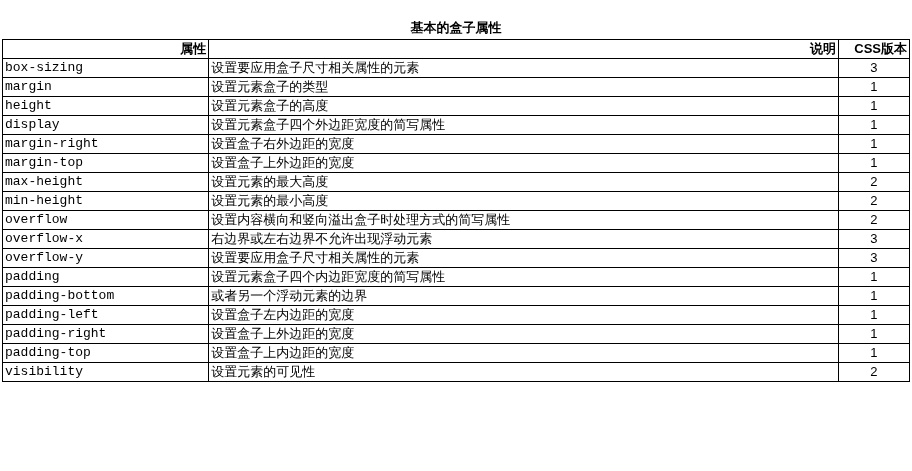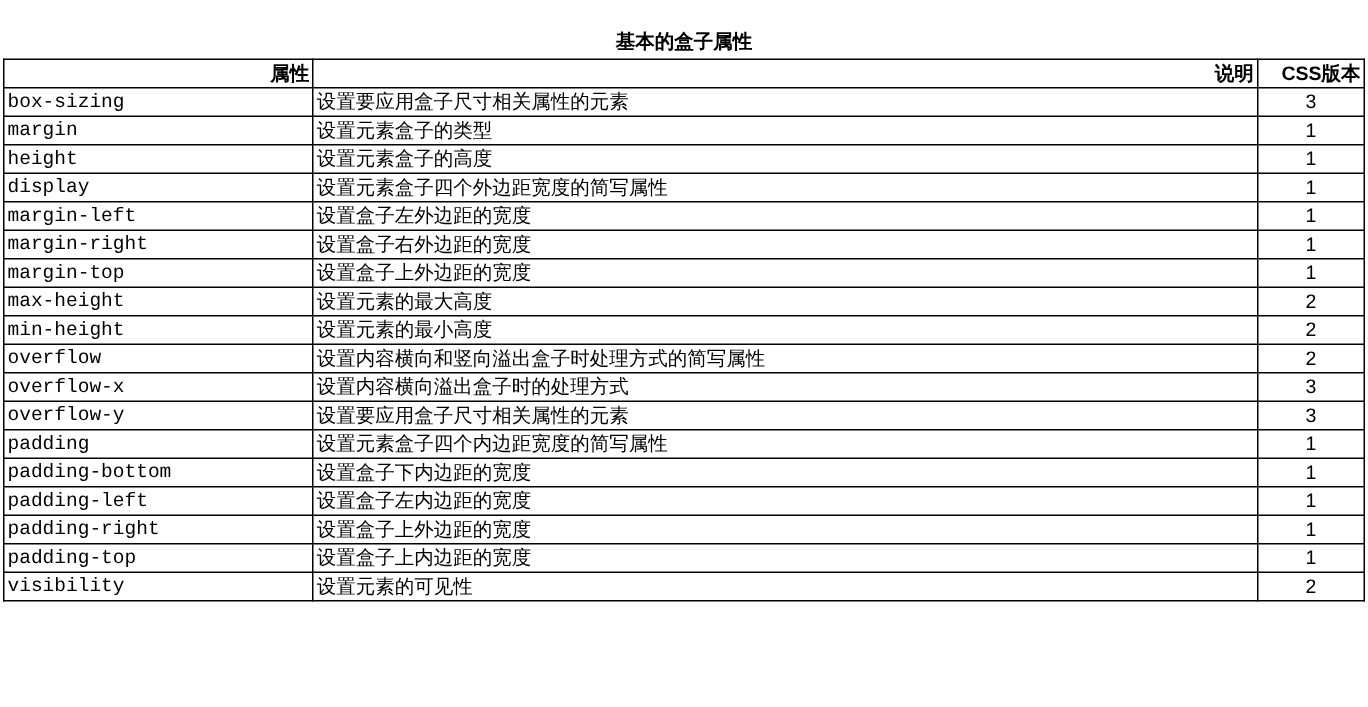--- a/index.html
+++ b/index.html
@@ -104,25 +104,20 @@
           <td class="prop">height</td>
           <td class="desc">设置元素盒子的高度</td>
           <td class="ver">1</td>
         </tr>
         <tr>
           <td class="prop">display</td>
           <td class="desc">设置元素盒子四个外边距宽度的简写属性</td>
           <td class="ver">1</td>
         </tr>
         <tr>
-          <td class="prop">margin-left</td>
-          <td class="desc">设置盒子左外边距的宽度</td>
-          <td class="ver">1</td>
-        </tr>
-        <tr>
           <td class="prop">margin-right</td>
           <td class="desc">设置盒子右外边距的宽度</td>
           <td class="ver">1</td>
         </tr>
         <tr>
           <td class="prop">margin-top</td>
           <td class="desc">设置盒子上外边距的宽度</td>
           <td class="ver">1</td>
         </tr>
         <tr>
@@ -135,36 +130,36 @@
           <td class="desc">设置元素的最小高度</td>
           <td class="ver">2</td>
         </tr>
         <tr>
           <td class="prop">overflow</td>
           <td class="desc">设置内容横向和竖向溢出盒子时处理方式的简写属性</td>
           <td class="ver">2</td>
         </tr>
         <tr>
           <td class="prop">overflow-x</td>
-          <td class="desc">设置内容横向溢出盒子时的处理方式</td>
+          <td class="desc">右边界或左右边界不允许出现浮动元素</td>
           <td class="ver">3</td>
         </tr>
         <tr>
           <td class="prop">overflow-y</td>
           <td class="desc">设置要应用盒子尺寸相关属性的元素</td>
           <td class="ver">3</td>
         </tr>
         <tr>
           <td class="prop">padding</td>
           <td class="desc">设置元素盒子四个内边距宽度的简写属性</td>
           <td class="ver">1</td>
         </tr>
         <tr>
           <td class="prop">padding-bottom</td>
-          <td class="desc">设置盒子下内边距的宽度</td>
+          <td class="desc">或者另一个浮动元素的边界</td>
           <td class="ver">1</td>
         </tr>
         <tr>
           <td class="prop">padding-left</td>
           <td class="desc">设置盒子左内边距的宽度</td>
           <td class="ver">1</td>
         </tr>
         <tr>
           <td class="prop">padding-right</td>
           <td class="desc">设置盒子上外边距的宽度</td>

